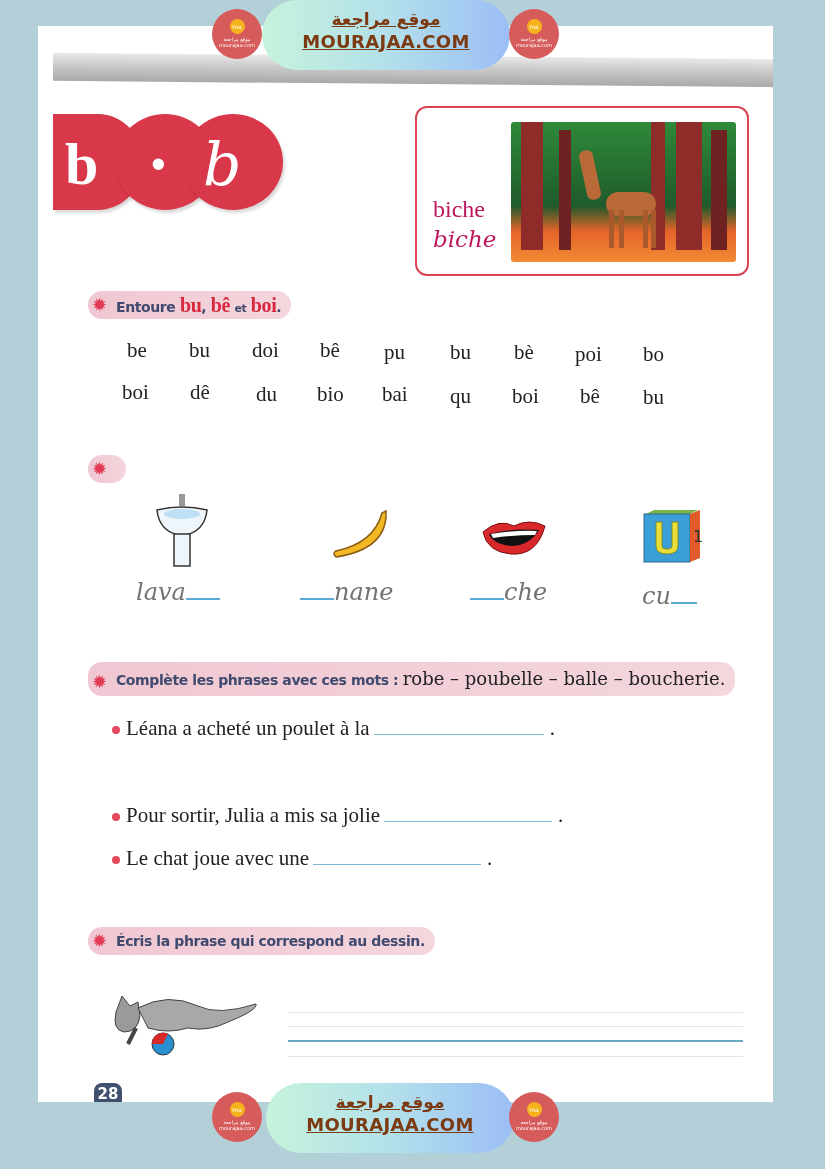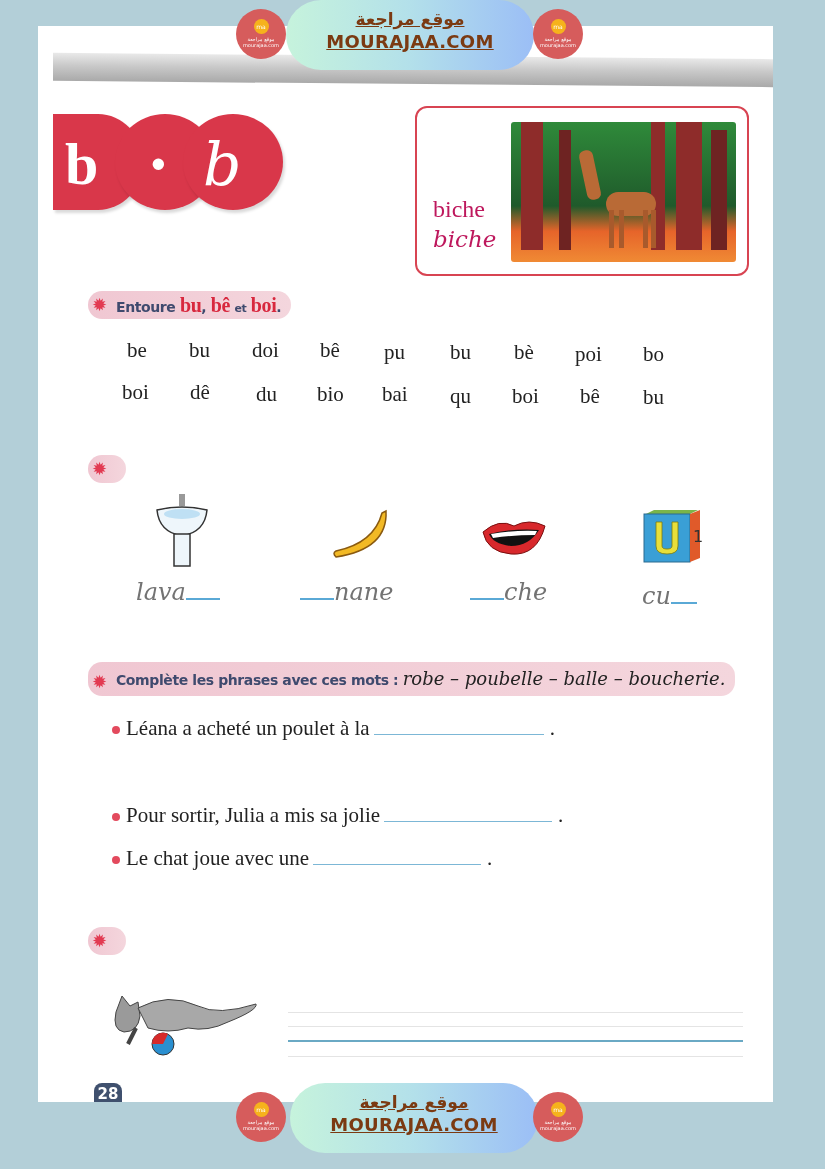--- a/index.html
+++ b/index.html
@@ -20,21 +20,21 @@
     position: absolute;
     left: 15px; top: 30px;
     width: 720px; height: 28px;
     background: linear-gradient(180deg, #e9e9e9 0%, #c9c9c9 45%, #a9a9a9 100%);
     transform: skewY(0.5deg);
   }
 
   
   .wm {
     position: absolute;
-    left: 236px;
+    left: 212px;
     width: 350px; height: 70px;
   }
   .wm.top { top: 0px; }
   .wm.bottom { top: 1083px; }
   .wm-pill {
     position: absolute;
     left: 50px; top: 0;
     width: 248px; height: 70px;
     border-radius: 36px;
     background: linear-gradient(90deg, #c6f3dc 0%, #b3e0ea 50%, #9bbef6 100%);
@@ -119,21 +119,21 @@
     color: #3f4a6e;
     line-height: 28px;
     white-space: nowrap;
     letter-spacing: -0.4px;
   }
   .sec-head .star {
     position: absolute; left: 4px; top: 0;
     color: #e23a52; font-size: 18px;
   }
   .sec-head .red { color: #d8283e; font-family: "Liberation Serif", serif; font-size: 20px; }
-  .sec-head .cur { font-family: "DejaVu Serif", serif; font-style: italic; font-weight: normal; font-size: 18px; color: #222; letter-spacing: 0; }
+  .sec-head .cur { font-family: "DejaVu Serif", serif; font-weight: normal; font-size: 18px; color: #222; letter-spacing: 0; }
 
   
   .syl-row { position: absolute; left: 86px; width: 580px; height: 30px; }
   .syl { position: absolute; font-size: 21px; color: #222; }
 
   
   .pic { position: absolute; }
   .pic-word {
     position: absolute; font-family: "DejaVu Serif", serif; font-style: italic;
     font-size: 24px; color: #737373; white-space: nowrap;
@@ -287,20 +287,21 @@
   </div>
   <div class="sentence" style="top:820px;">
     <span class="bullet"></span><span>Le chat joue avec une</span><span class="fill-line" style="width:168px"></span><span>.</span>
   </div>
   <div class="sentence" style="top:777px;">
     <span class="bullet"></span><span>Pour sortir, Julia a mis sa jolie</span><span class="fill-line" style="width:168px"></span><span>.</span>
   </div>
 
   <div class="sec-head" style="top:901px;">
     <span class="star">✹</span>
+    <span>Écris la phrase qui correspond au dessin.</span>
   </div>
 
   <div class="pic" style="left:70px;top:962px;width:155px;height:70px;">
     <svg width="155" height="70" viewBox="0 0 155 70">
       <path d="M8 24 L14 8 L22 18 L30 14 L32 28 Q30 44 16 44 Q4 42 8 24 Z" fill="#9a9a9a" stroke="#444" stroke-width="1"></path>
       <path d="M30 20 Q60 4 90 18 Q110 28 148 16 Q150 22 120 34 Q100 44 80 40 Q60 46 40 40 Z" fill="#a8a8a8" stroke="#444" stroke-width="1"></path>
       <path d="M28 40 L20 56" stroke="#444" stroke-width="4"></path>
       <circle cx="55" cy="56" r="11" fill="#2a8fd0" stroke="#333" stroke-width="1"></circle>
       <path d="M44 56 A11 11 0 0 1 60 46 L55 56 Z" fill="#d62a2a"></path>
     </svg>

